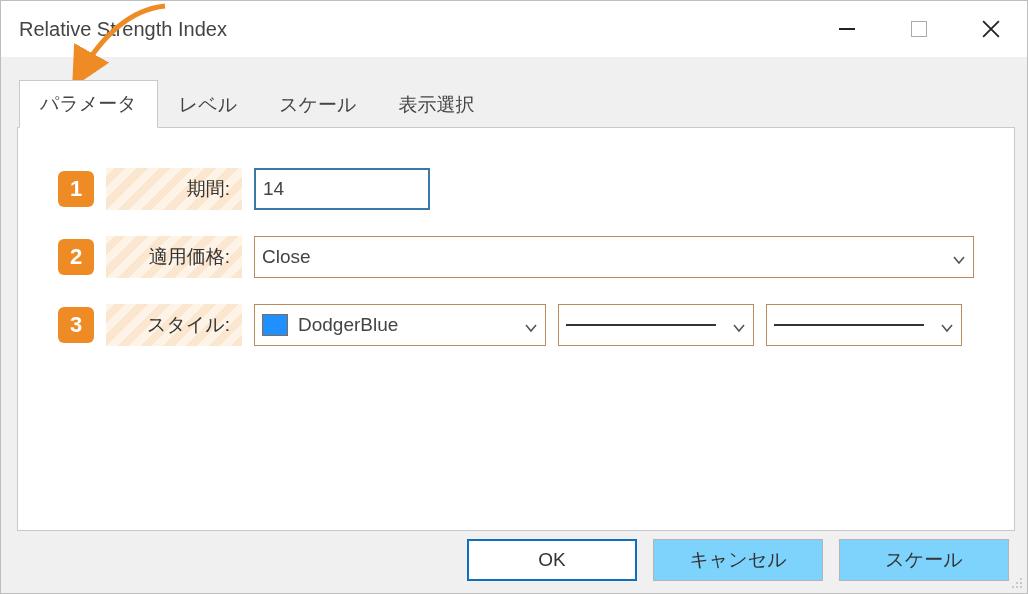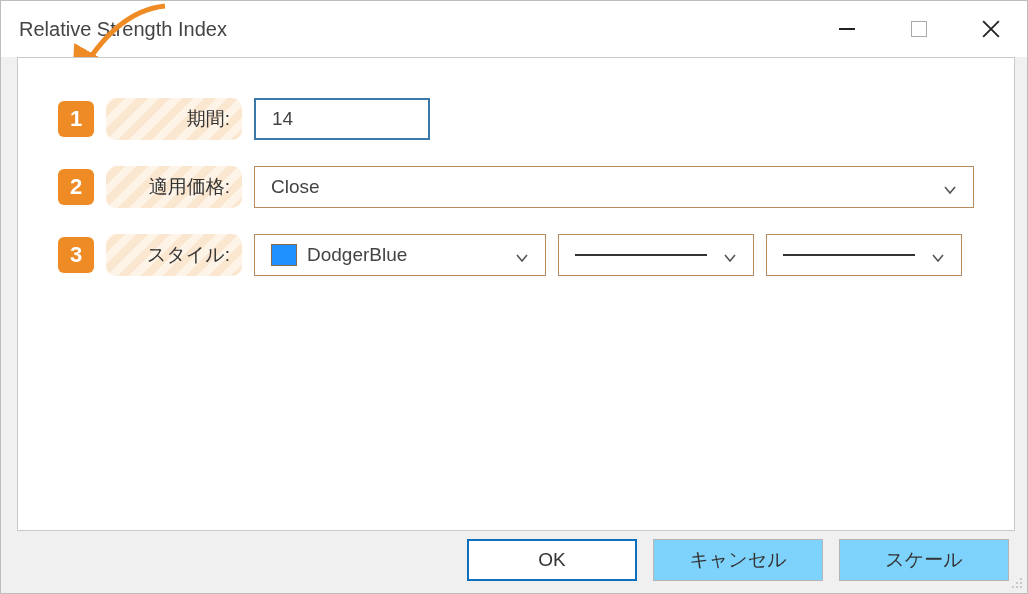--- a/index.html
+++ b/index.html
@@ -133,30 +133,29 @@
 
   .label-box {
     width: 136px;
     height: 42px;
     display: flex;
     align-items: center;
     justify-content: flex-end;
     padding-right: 12px;
     font-size: 19px;
     color: #333;
-    border-radius: 10px;
   }
 
   .input-box {
     height: 42px;
     border: 1px solid #b98a5e;
     background: #fff;
     display: flex;
     align-items: center;
-    padding: 0 16px;
+    padding: 0 7px;
     font-size: 19px;
     color: #444;
     position: relative;
   }
   .input-box.period {
     width: 176px;
     border: 2px solid #3a78aa;
   }
 
   .select {
@@ -238,20 +237,26 @@
 
     <svg class="arrow" viewBox="0 0 120 90">
       <defs>
         <marker id="ah" markerWidth="8" markerHeight="8" refX="6" refY="4" orient="auto">
           <path d="M0,0 L8,4 L0,8 Z" fill="#ef8b25"></path>
         </marker>
       </defs>
       <path d="M110 5 Q 60 10 22 78" stroke="#ef8b25" stroke-width="5" fill="none" marker-end="url(#ah)"></path>
     </svg>
 
+    <div class="tab-strip">
+      <div class="tab active">パラメータ</div>
+      <div class="tab">レベル</div>
+      <div class="tab">スケール</div>
+      <div class="tab">表示選択</div>
+    </div>
 
     <div class="tab-body">
 
       <div class="row">
         <div class="badge">1</div>
         <div class="label-box stripe">期間:</div>
         <div class="input-box period stripe">
           <span>14</span>
         </div>
       </div>

